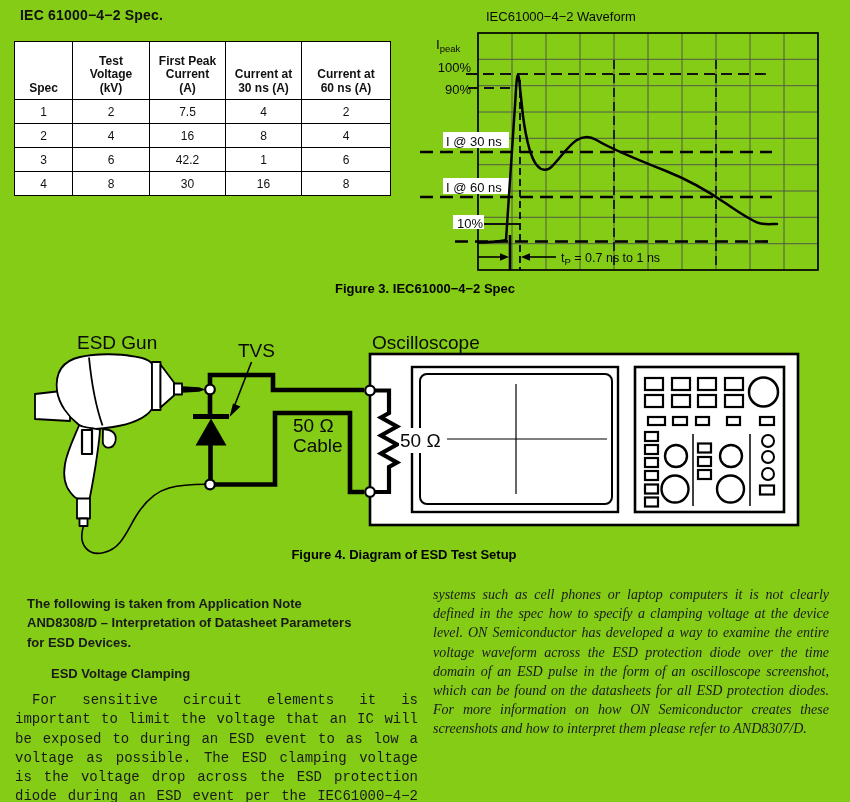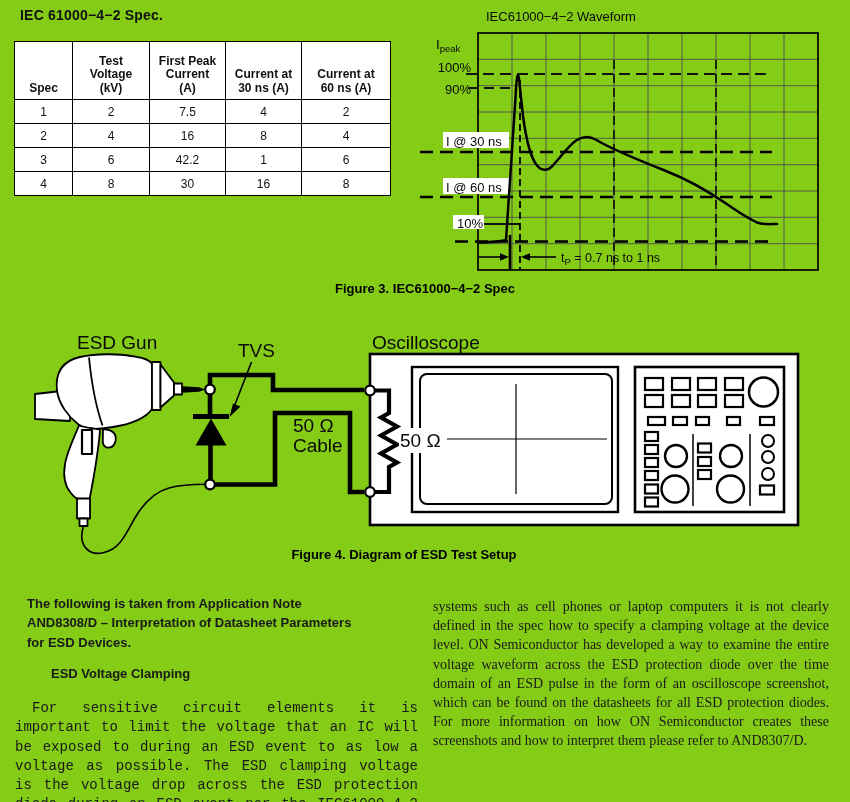--- a/index.html
+++ b/index.html
@@ -15,24 +15,24 @@
   table.spec td{font:12px "Liberation Sans",sans-serif;text-align:center;height:23px;padding:0 2px;}
   
   .fig-caption{font:bold 13px "Liberation Sans",sans-serif;text-align:center;color:#000;}
   #fig3{left:0;top:281px;width:850px;}
   #fig4{left:0;top:547px;width:808px;}
   
   .col{position:absolute;color:#1a1a1a;}
   #col-left{left:15px;top:582px;width:403px;}
   #col-right{left:433px;top:585px;width:396px;}
   .intro{font:bold 13px/19.3px "Liberation Sans",sans-serif;white-space:pre-line;margin:12px;}
-  .subhead{font:bold 13px/19.3px "Liberation Sans",sans-serif;margin:10px 0 16px 0;padding-left:36px;}
+  .subhead{font:bold 13px/19.3px "Liberation Sans",sans-serif;margin:10px 0 8px 0;padding-left:36px;}
   .body-serif{font:14px/19.2px "Liberation Serif",serif;text-align:justify;margin:5px 0 0 0;}
   .indent{text-indent:17px;font-family:Liberation Mono, monospace;}
-  #col-right .body-serif{margin-top:12px;}
+  #col-right .body-serif{margin-top:0;font-style:italic;}
   svg text{font-family:"Liberation Sans",sans-serif;fill:#0a0a0a;}
 </style>
 </head>
 <body>
 
 <div id="page">
 
   <div class="abs spec-title">IEC 61000−4−2 Spec.</div>
 
   <table class="spec">

